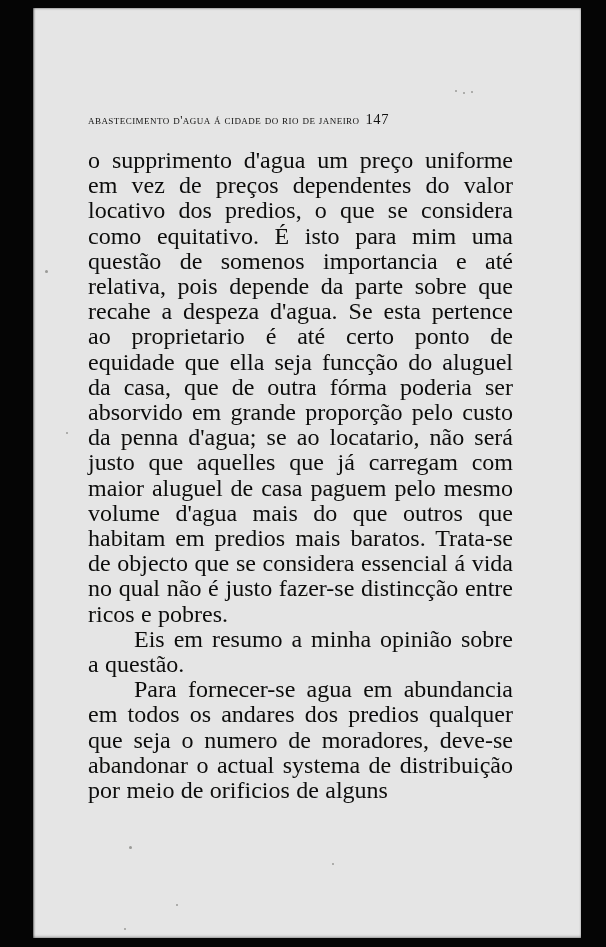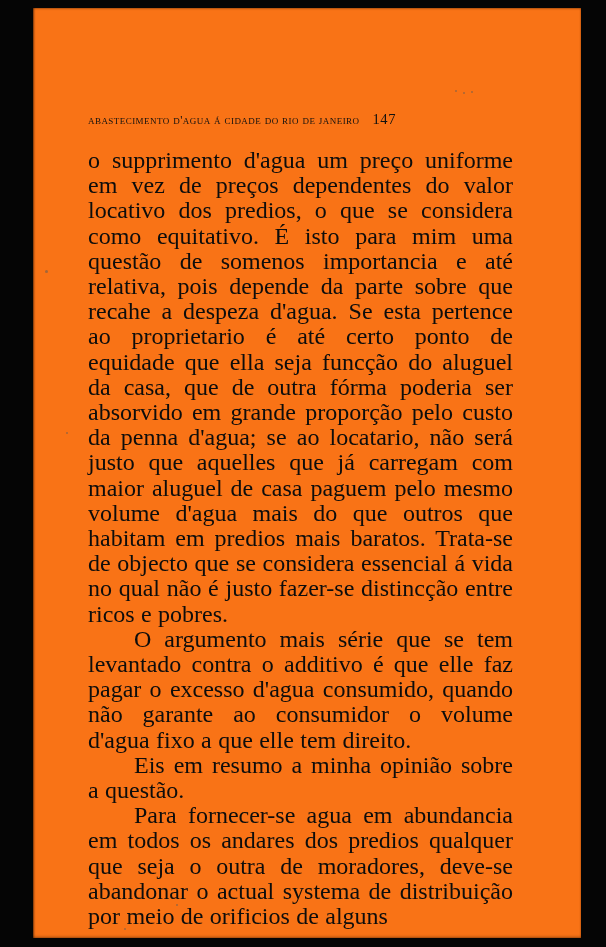--- a/index.html
+++ b/index.html
@@ -18,21 +18,21 @@
     font-family: "Liberation Serif", "DejaVu Serif", serif;
   }
 
   
   #page {
     position: absolute;
     left: 33px;
     top: 8px;
     width: 548px;
     height: 930px;
-    background: #f97316;
+    background: #e5e5e5;
     overflow: hidden;
   }
 
   
   #page::before {
     content: "";
     position: absolute;
     inset: 0;
     pointer-events: none;
     box-shadow:
@@ -57,21 +57,21 @@
   .running-head-title {
     font-size: 12.2px;
     letter-spacing: 0.45px;
     font-variant: small-caps;
     text-transform: lowercase;
     color: #111110;
     line-height: 1;
   }
 
   .running-head-folio {
-    margin-left: 13px;
+    margin-left: 6px;
     font-size: 14.5px;
     letter-spacing: 0.6px;
     color: #111110;
     line-height: 1;
   }
 
   
   .body-block {
     position: absolute;
     left: 55px;
@@ -129,19 +129,18 @@
     <div class="speck" style="left:143px; top:896px; width:2px; height:2px;"></div>
     <div class="speck" style="left:91px;  top:920px; width:2px; height:2px;"></div>
 
     <div class="running-head">
       <span class="running-head-title">ABASTECIMENTO D'AGUA Á CIDADE DO RIO DE JANEIRO</span>
       <span class="running-head-folio">147</span>
     </div>
 
     <div class="body-block">
       <p class="para">o supprimento d'agua um preço uniforme em vez de preços dependentes do valor locativo dos predios, o que se considera como equitativo. É isto para mim uma questão de somenos importancia e até relativa, pois depende da parte sobre que recahe a despeza d'agua. Se esta pertence ao proprietario é até certo ponto de equidade que ella seja funcção do aluguel da casa, que de outra fórma poderia ser absorvido em grande proporção pelo custo da penna d'agua; se ao locatario, não será justo que aquelles que já carregam com maior aluguel de casa paguem pelo mesmo volume d'agua mais do que outros que habitam em predios mais baratos. Trata-se de objecto que se considera essencial á vida no qual não é justo fazer-se distincção entre ricos e pobres.</p>
-      <p class="para indented">O argumento mais série que se tem levantado contra o additivo é que elle faz pagar o excesso d'agua consumido, quando não garante ao consumidor o volume d'agua fixo a que elle tem direito.</p>
       <p class="para indented">Eis em resumo a minha opinião sobre a questão.</p>
-      <p class="para indented">Para fornecer-se agua em abundancia em todos os andares dos predios qualquer que seja o outra de moradores, deve-se abandonar o actual systema de distribuição por meio de orificios de alguns</p>
+      <p class="para indented">Para fornecer-se agua em abundancia em todos os andares dos predios qualquer que seja o numero de moradores, deve-se abandonar o actual systema de distribuição por meio de orificios de alguns</p>
     </div>
 
   </div>
 </div>
 
 </body></html>

